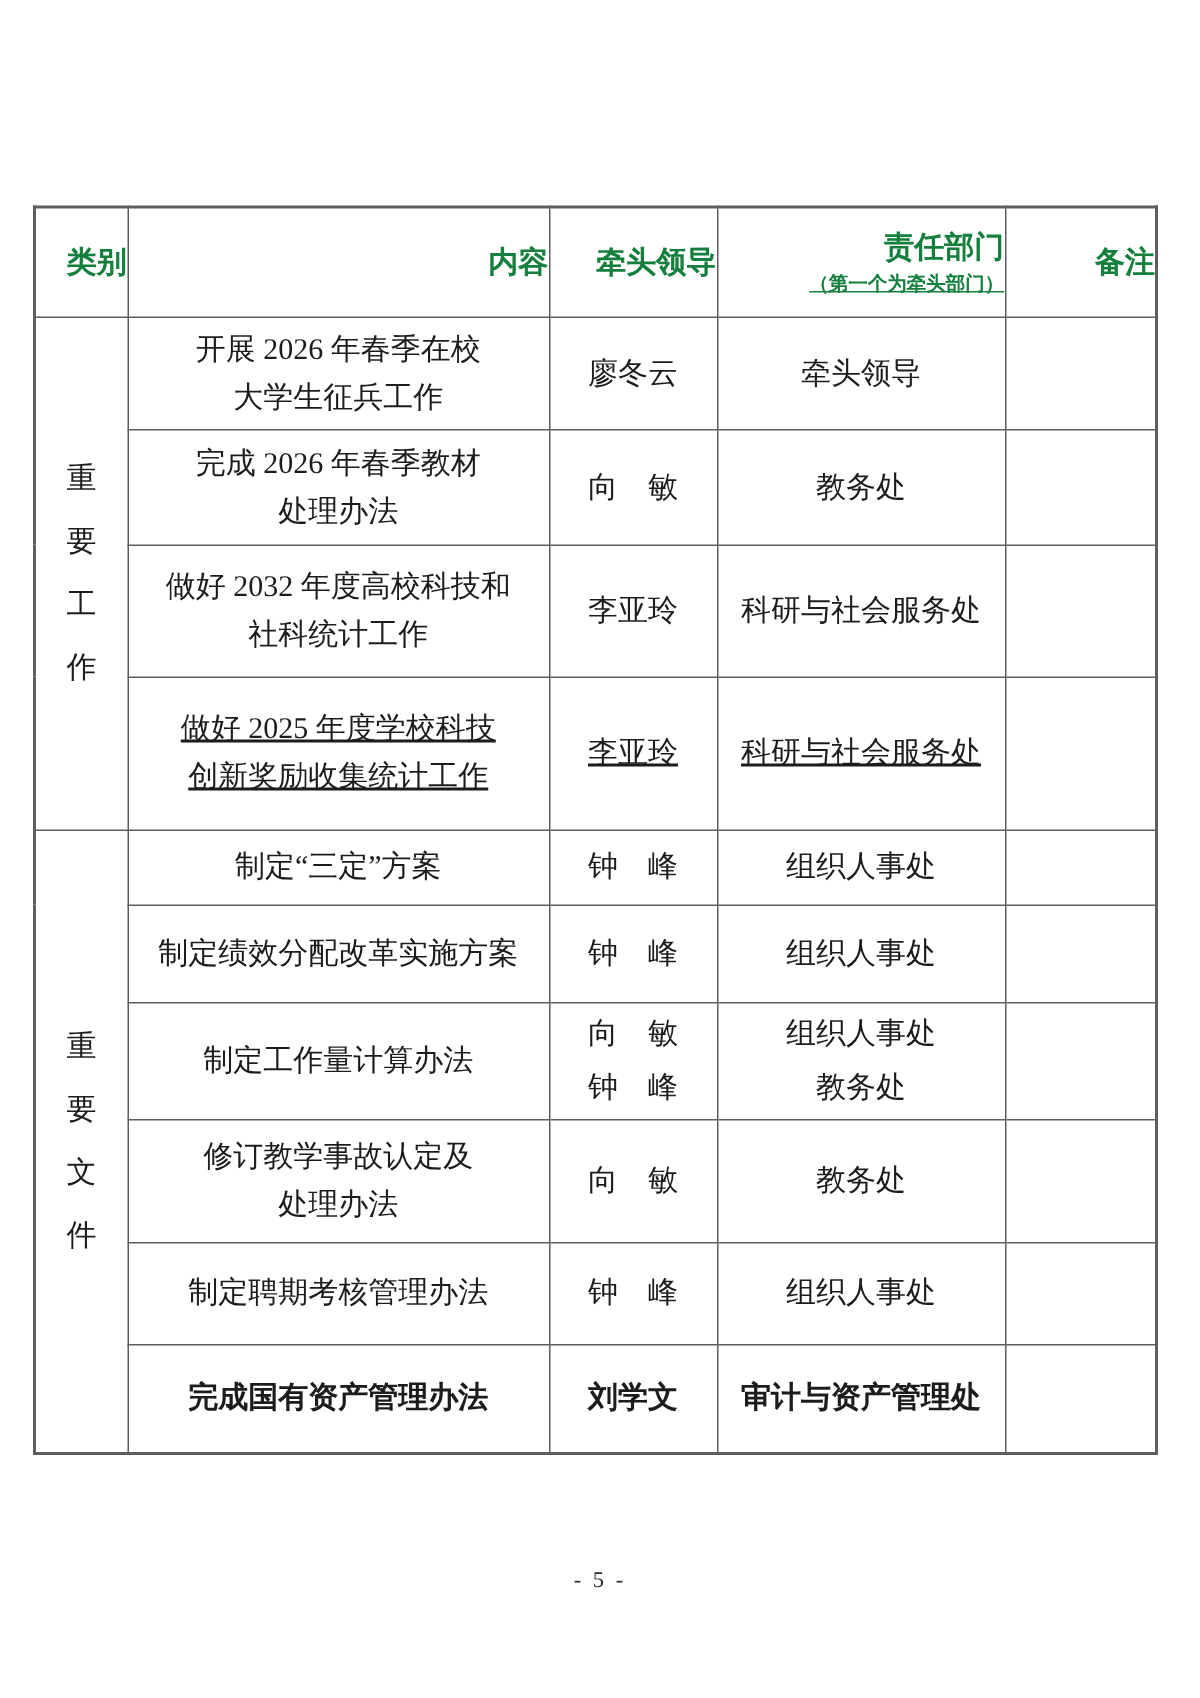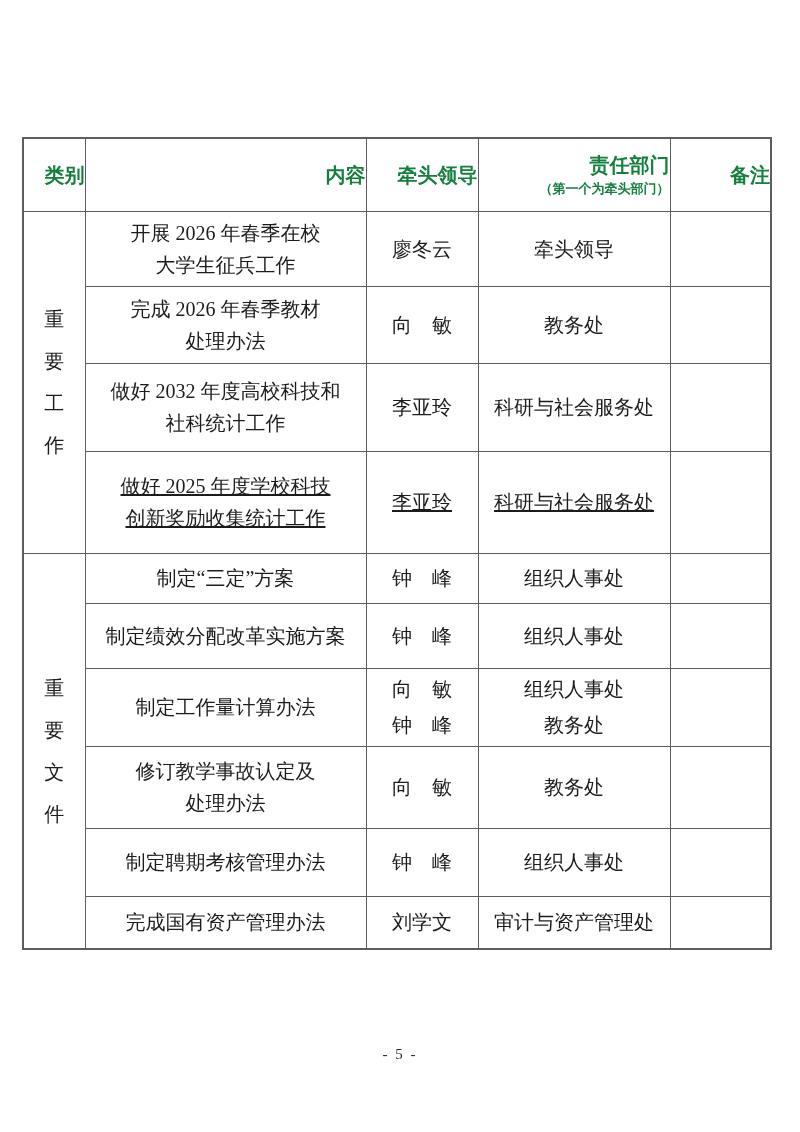--- a/index.html
+++ b/index.html
@@ -19,33 +19,33 @@
   }
   .plan th,.plan td{
     border:1px solid #5e5e5e;
     text-align:center;vertical-align:middle;
     padding:0;overflow:hidden;
   }
   .plan th{
     font-family:"Liberation Sans","DejaVu Sans",sans-serif;
     font-weight:700;font-size:20px;line-height:26px;color:#15803d;text-align:right;
   }
-  .dept-note{font-size:13px;font-weight:700;line-height:18px;margin-top:2px;}
+  .dept-note{font-size:13px;font-weight:700;line-height:18px;margin-top:2px;text-decoration:underline;}
   .plan td{font-size:20px;line-height:32px;}
   .cell-leader div,.cell-dept div{line-height:36px;}
   .cat{
     display:flex;flex-direction:column;justify-content:center;align-items:center;
     gap:20px;font-size:20px;line-height:22px;
   }
   tr.hdr{height:73px;}
   tr.r1{height:75px;}  tr.r2{height:77px;margin-top:44px;}
   tr.r3{height:88px;}  tr.r4{height:102px;text-decoration:underline;}
   tr.r5{height:50px;}  tr.r6{height:65px;}
   tr.r7{height:78px;padding-left:43px;}  tr.r8{height:82px;}
-  tr.r9{height:68px;}  tr.r10{height:53px;}
+  tr.r9{height:68px;}  tr.r10{height:73px;font-weight:bold;}
   .page-number{
     position:absolute;left:0;top:1046px;width:100%;
     text-align:center;font-size:15px;color:#2a2a2a;
     letter-spacing:2px;
   }
 </style>
 </head>
 <body>
 
 <div class="page">

